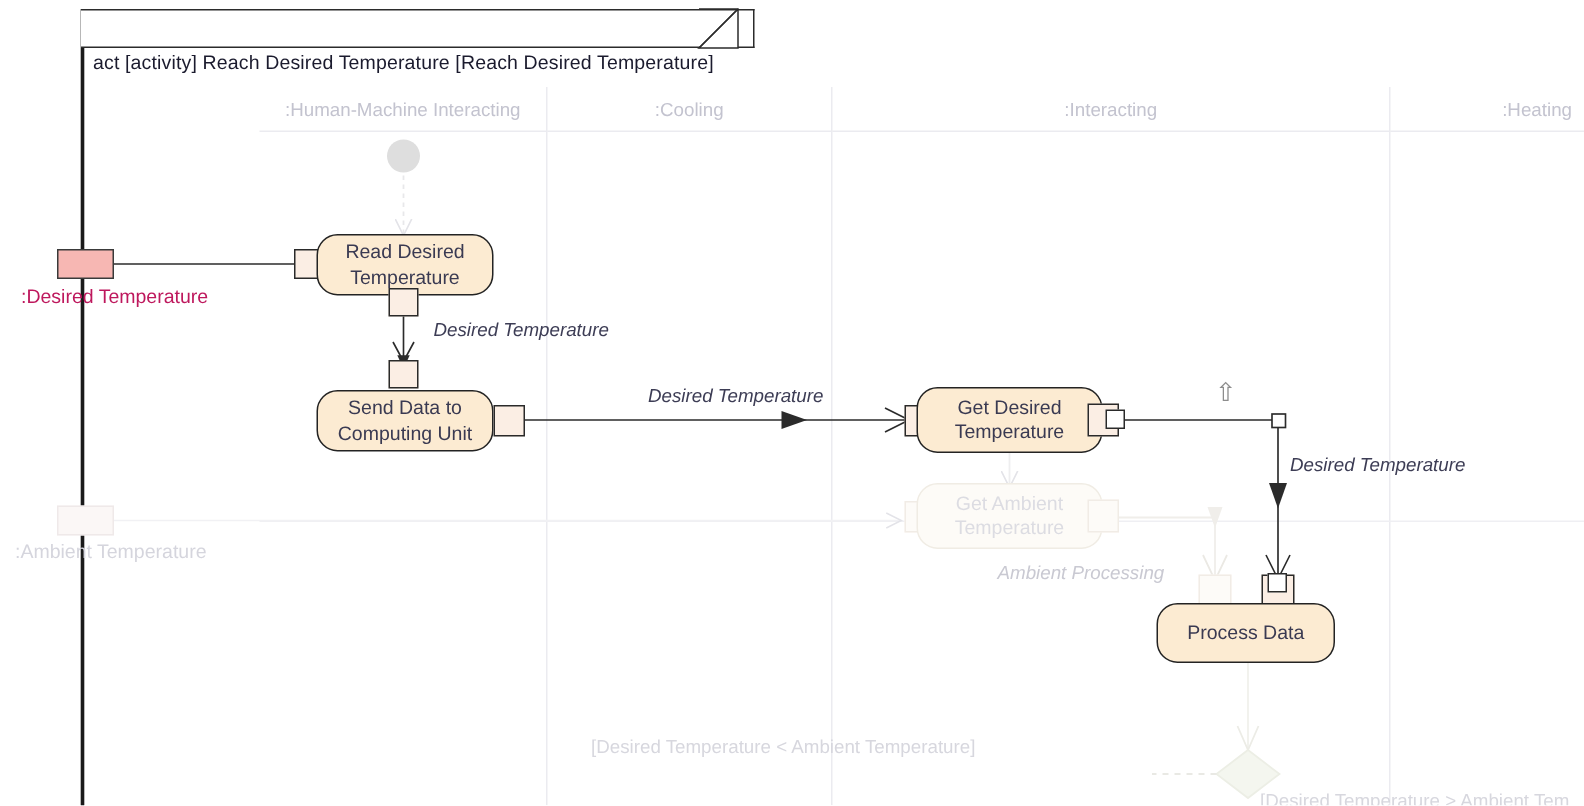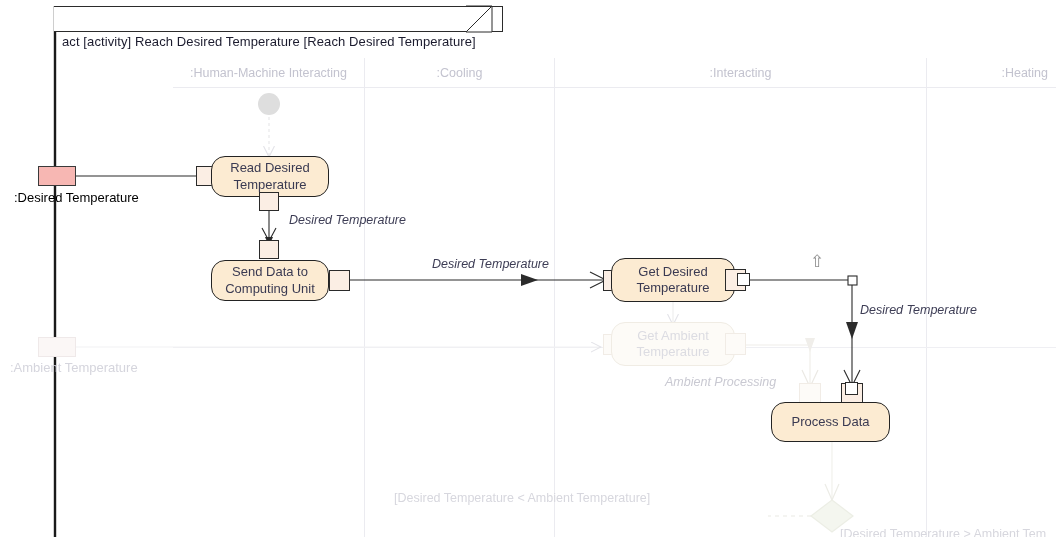--- a/index.html
+++ b/index.html
@@ -83,21 +83,21 @@
     box-sizing: border-box;
     border: 1px solid #3a3a3a;
     background: #f7b7b3;
   }
   .objnode.faded {
     border: 1px solid #efe9e9;
     background: #fbf7f6;
   }
   .objnode-label {
     font-size: 13px;
-    color: #000000;
+    color: #be185d;
     white-space: nowrap;
   }
   .objnode-label.faded { color: #d5d5dd; }
 
   
   .action {
     box-sizing: border-box;
     border: 1.6px solid #232323;
     border-radius: 14px;
     background: #fcebd2;

